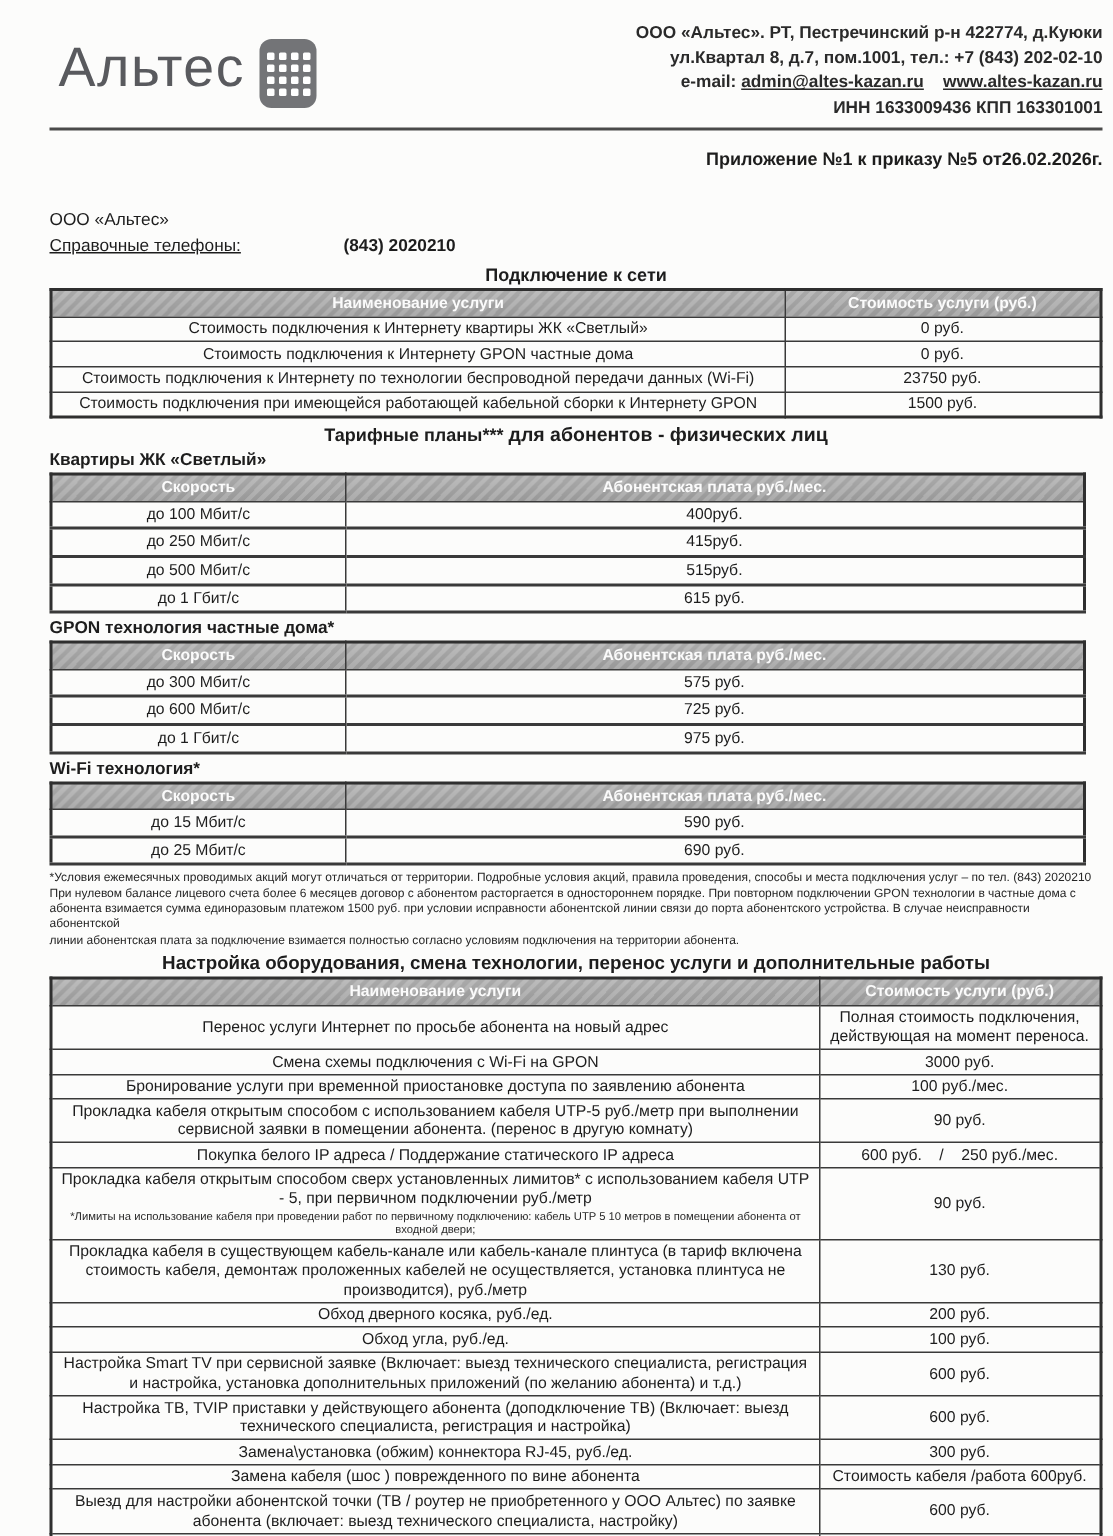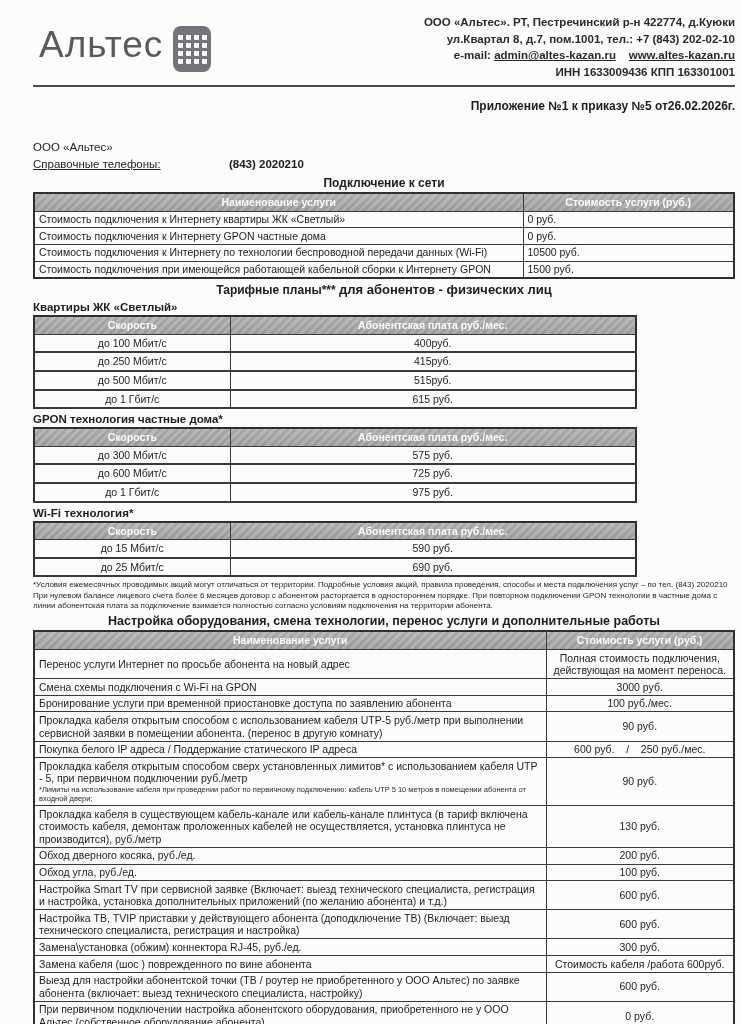--- a/index.html
+++ b/index.html
@@ -26,28 +26,28 @@
   .phones-line{display:flex;}
   .phones-label{width:196px;text-decoration:underline;}
   .phones-val{font-weight:bold;}
   
   .sec-title{font-weight:bold;font-size:12px;text-align:center;margin:3px 0 2px 0;}
   .sec-title small{font-weight:bold;font-size:13px;}
   .group-name{font-weight:bold;font-size:11.5px;margin:4px 0 2px 0;}
   
   table{border-collapse:collapse;table-layout:fixed;}
   .tbl{width:702px;font-size:10.5px;}
-  .tbl-narrow{width:604px;}
+  .tbl-narrow{width:691px;}
   td,th{border:1px solid #3a3a3a;padding:1px 4px;vertical-align:middle;line-height:1.2;}
   table{border:2px solid #2f2f2f;}
   .thead th{
     background:repeating-linear-gradient(135deg, rgba(255,255,255,.10) 0 3px, rgba(0,0,0,.06) 3px 6px),
                linear-gradient(180deg,#b4b4b4,#a2a2a2);
     color:#fbfbfb;font-weight:bold;text-align:center;font-size:10.5px;padding:2px 4px;}
-  .cell-left{text-align:left;}
+  .cell-left{text-align:center;}
   .tariff td{text-align:center;border-bottom-width:2px;padding:2px 4px;}
   .conn td{padding:1.5px 4px;}
   .svc td{padding:1.5px 4px;}
   .svc .price{text-align:center;}
   .row-note{font-size:7.5px;line-height:1.25;display:block;color:#2a2a2a;}
   
   .footnote{font-size:8px;line-height:1.3;margin-top:3px;color:#262626;}
 </style>
 </head>
 <body>
@@ -112,21 +112,21 @@
     <tr>
       <td class="cell-left">Стоимость подключения к Интернету квартиры ЖК «Светлый»</td>
       <td class="cell-left">0 руб.</td>
     </tr>
     <tr>
       <td class="cell-left">Стоимость подключения к Интернету GPON частные дома</td>
       <td class="cell-left">0 руб.</td>
     </tr>
     <tr>
       <td class="cell-left">Стоимость подключения к Интернету по технологии беспроводной передачи данных (Wi-Fi)</td>
-      <td class="cell-left">10500 руб.</td>
+      <td class="cell-left">23750 руб.</td>
     </tr>
     <tr>
       <td class="cell-left">Стоимость подключения при имеющейся работающей кабельной сборки к Интернету GPON</td>
       <td class="cell-left">1500 руб.</td>
     </tr>
   </tbody>
     </table>
 
   <div class="sec-title">
     <span>Тарифные планы***</span>
@@ -207,20 +207,21 @@
     <tr>
           <td>до 25 Мбит/с</td>
           <td>690 руб.</td>
         </tr>
   </tbody>
     </table>
 
   <div class="footnote">
     <div>*Условия ежемесячных проводимых акций могут отличаться от территории. Подробные условия акций, правила проведения, способы и места подключения услуг – по тел. (843) 2020210</div>
     <div>При нулевом балансе лицевого счета более 6 месяцев договор с абонентом расторгается в одностороннем порядке. При повторном подключении GPON технологии в частные дома с</div>
+    <div>абонента взимается сумма единоразовым платежом 1500 руб. при условии исправности абонентской линии связи до порта абонентского устройства. В случае неисправности абонентской</div>
     <div>линии абонентская плата за подключение взимается полностью согласно условиям подключения на территории абонента.</div>
   </div>
 
   <div class="sec-title" style="font-size:12.5px;">Настройка оборудования, смена технологии, перенос услуги и дополнительные работы</div>
   <table class="tbl svc">
     <colgroup>
         <col style="width:512px">
         <col>
       </colgroup>
     <tbody>

